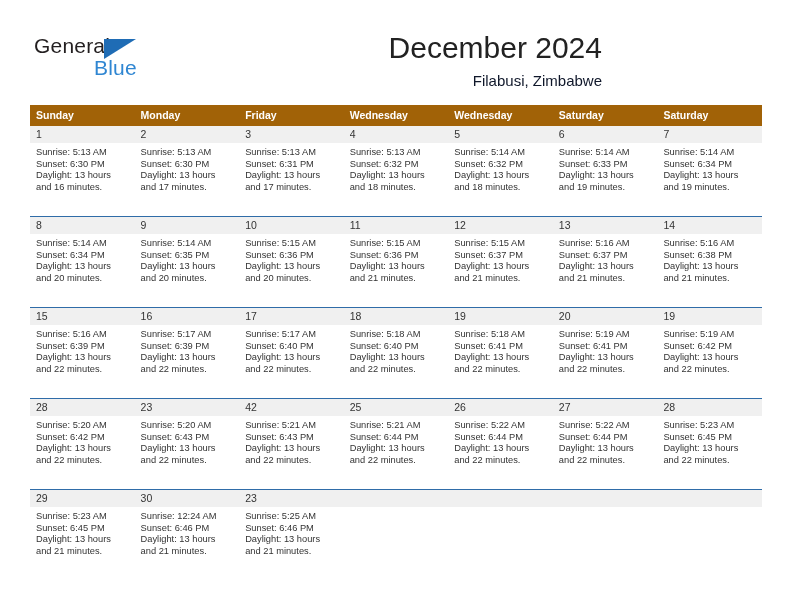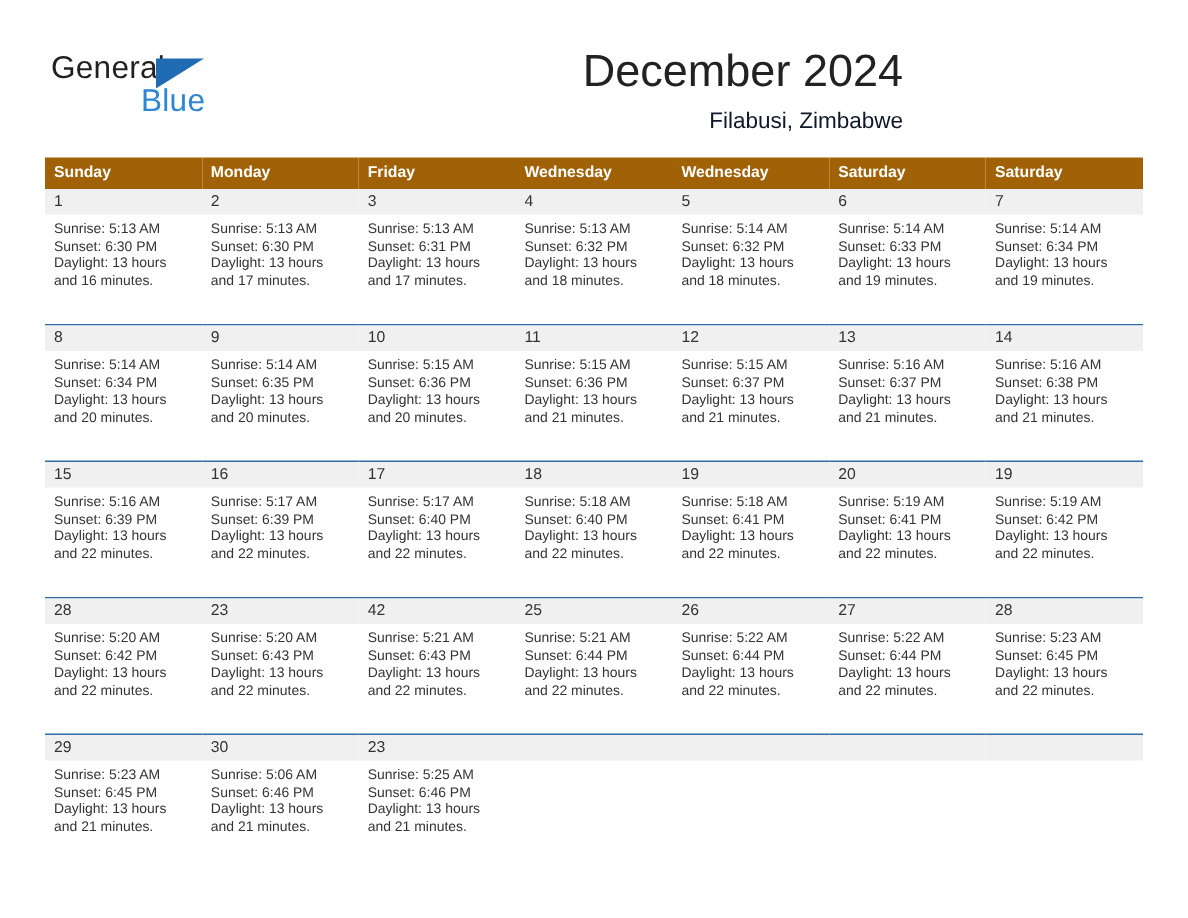--- a/index.html
+++ b/index.html
@@ -497,21 +497,21 @@
                 <div>Sunset: 6:45 PM</div>
                 <div>Daylight: 13 hours</div>
                 <div>and 21 minutes.</div>
               </div>
             </div>
           </td>
           <td>
             <div class="daycell">
               <div class="daynum-band">30</div>
               <div class="dayinfo">
-                <div>Sunrise: 5:06 AM</div>
+                <div>Sunrise: 12:24 AM</div>
                 <div>Sunset: 6:46 PM</div>
                 <div>Daylight: 13 hours</div>
                 <div>and 21 minutes.</div>
               </div>
             </div>
           </td>
           <td>
             <div class="daycell">
               <div class="daynum-band">23</div>
               <div class="dayinfo">

